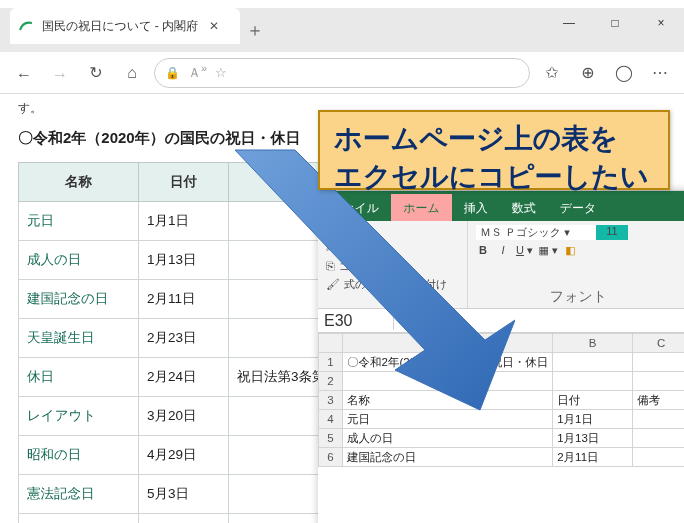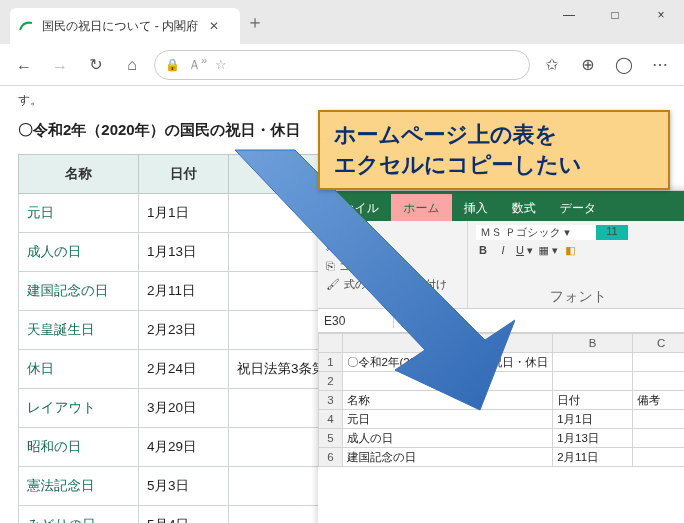--- a/index.html
+++ b/index.html
@@ -6,22 +6,23 @@
   body {
     font-family: "Meiryo", "Yu Gothic", sans-serif;
     width: 684px; height: 523px;
     background: #fff;
     position: relative;
     overflow: hidden;
   }
   
   .browser-titlebar {
     height: 44px; background: #e9e9e9;
-    display: flex; align-items: flex-end;
+    display: flex; align-items: flex-start;
     position: relative;
+    margin-top: 8px;
   }
   .tab {
     margin-left: 10px; height: 36px;
     background: #fff; border-radius: 6px 6px 0 0;
     display: flex; align-items: center;
     padding: 0 10px 0 8px; gap: 8px;
     font-size: 12px; color: #333;
     min-width: 230px;
   }
   .tab .favicon { width: 16px; height: 16px; color:#1fa05a;}
@@ -69,21 +70,21 @@
   }
   table.holidays td:first-child { color:#176b57; }
   table.holidays tr td:nth-child(2){ width:90px;}
   table.holidays tr td:nth-child(1){ width:120px;}
 
   
   .callout {
     position:absolute; left:318px; top:110px;
     width:352px; height:80px;
     background:#fbd389; border:2px solid #b8860b;
-    color:#0a2f6c; font-weight:bold; font-size:22px;
+    color:#0a2f6c; font-weight:bold; font-size:28px;
     padding:8px 14px; line-height:1.35;
     z-index:50;
     box-shadow:1px 1px 4px rgba(0,0,0,.25);
   }
 
   
   .arrow {
     position:absolute; left:195px; top:140px; z-index:40;
     pointer-events:none;
   }
@@ -132,21 +133,21 @@
   .font-size{width:32px; text-align:center; background:#14b8a6;}
   .font-btns{display:flex; gap:6px; color:#444;}
   .font-btns span{min-width:14px; text-align:center;}
 
   .namebox-row{
     display:flex; align-items:center; height:24px;
     border-bottom:1px solid #d0d0d0;
   }
   .namebox{
     width:76px; border-right:1px solid #d0d0d0; padding:0 6px;
-    font-size:12px; color:#333;
+    font-size:16px; color:#333;
   }
   .fx-area{display:flex; align-items:center; gap:6px; padding:0 6px;}
   .fx-area span{color:#888;}
 
   .sheet{
     border-collapse:collapse; font-size:11.5px; width:100%;
   }
   .sheet th, .sheet td{
     border:1px solid #d4d4d4; height:19px; padding:0 4px;
     white-space:nowrap; overflow:hidden;

